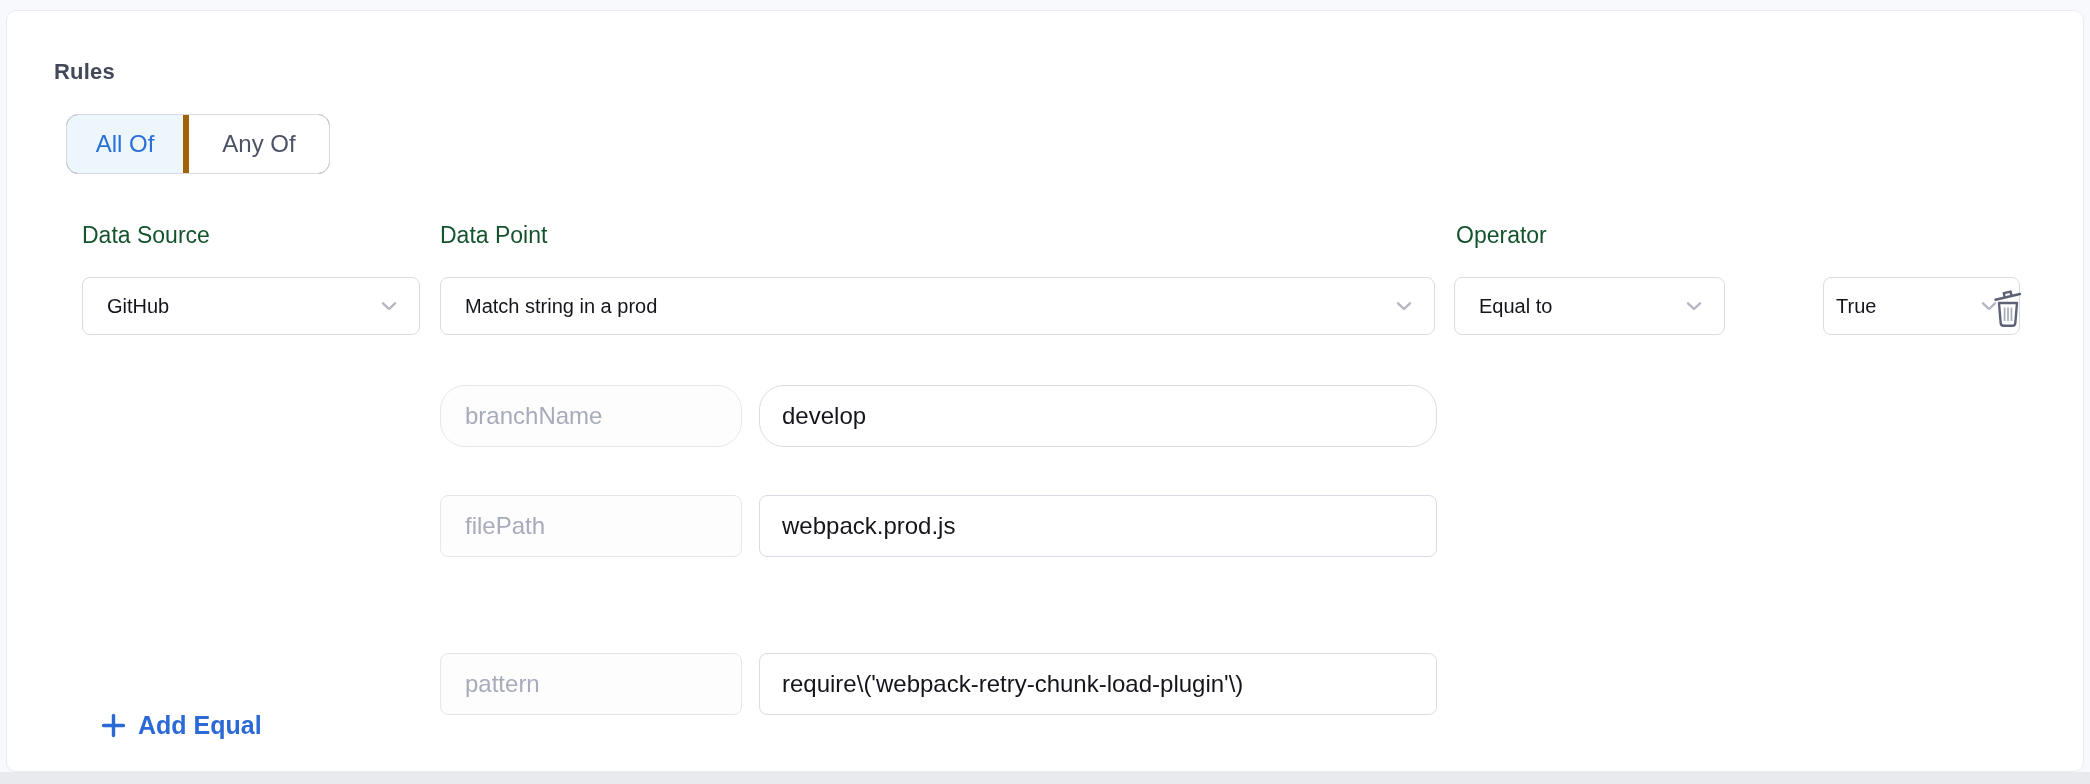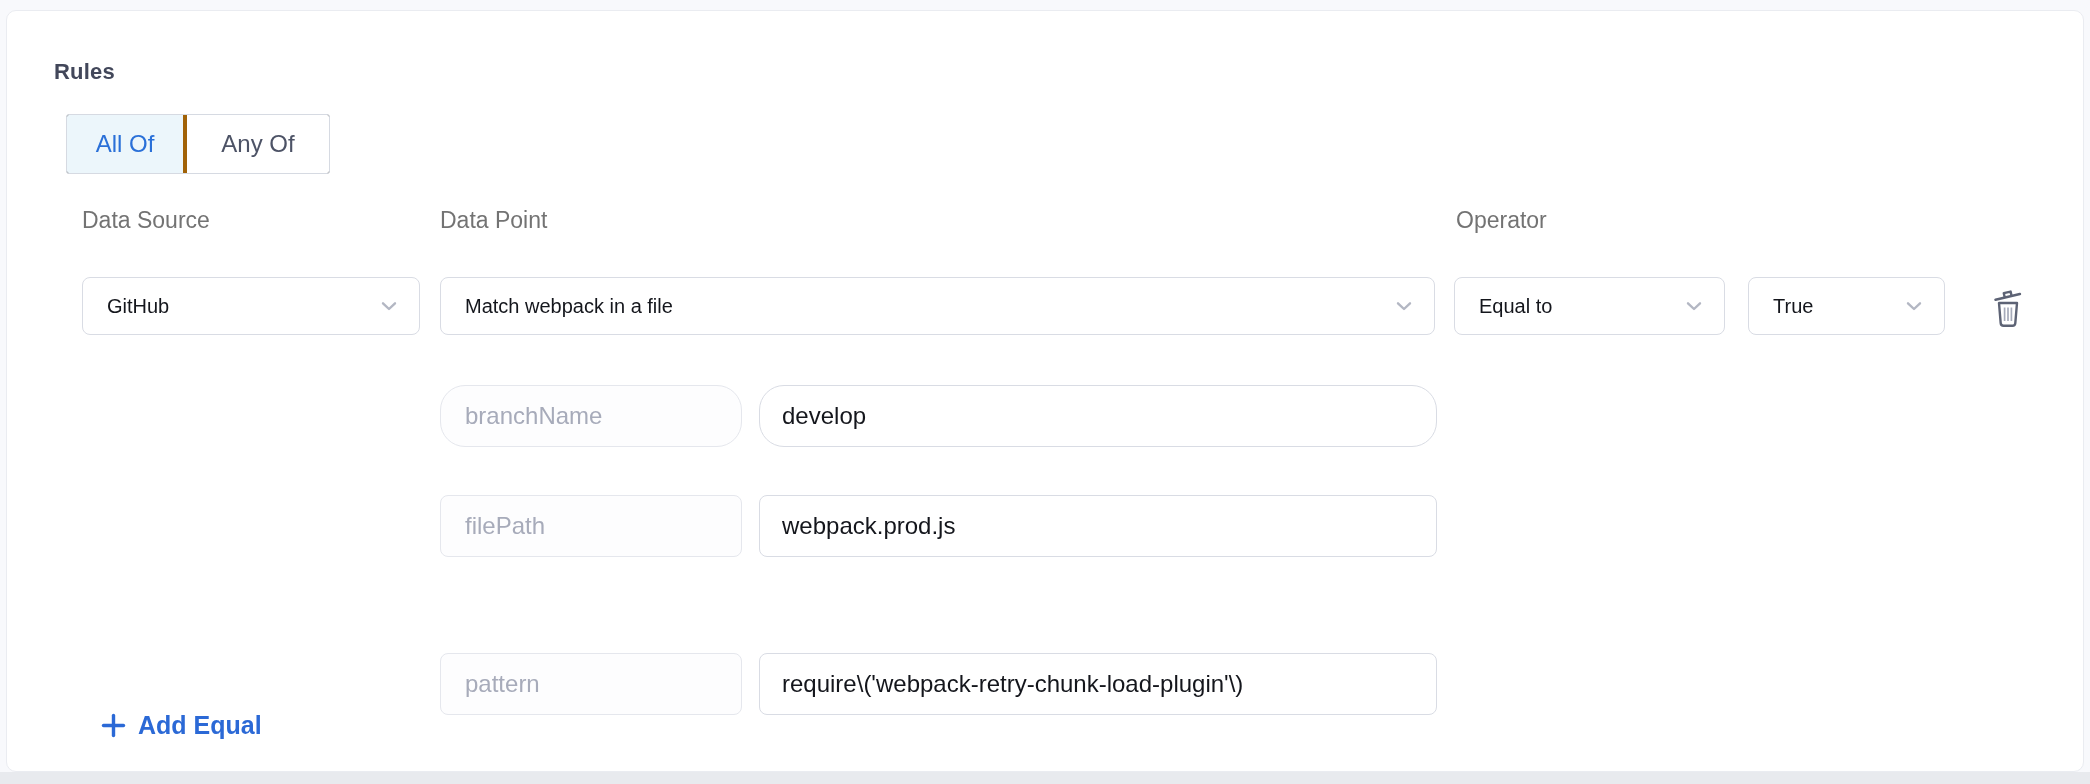--- a/index.html
+++ b/index.html
@@ -23,51 +23,51 @@
     background:#e8eaee;
   }
 
   .heading {
     position:absolute; left:47px; top:48px;
     font-size:22px; font-weight:600; color:#42475a; letter-spacing:.2px;
   }
 
   .segmented {
     position:absolute; left:59px; top:103px; height:60px;
-    display:flex; border:1px solid #d6dae2; border-radius:3px; overflow:hidden;
+    display:flex; border:1px solid #d6dae2; border-radius:12px; overflow:hidden;
     background:#404040;
   }
   .seg {
     height:100%; display:flex; align-items:center; justify-content:center;
     font-family:"Liberation Sans", sans-serif;
     font-size:24px; border:none; background:#fff; color:#4d5366; cursor:pointer;
   }
   .seg-all { width:116px; }
-  .seg-any { width:146px; border-left:4px solid #a16207; }
+  .seg-any { width:146px; border-left:6px solid #a16207; }
   .seg.selected { background:#ecf6fb; color:#2a70d8; }
 
   .field-label {
-    position:absolute; top:196px;
-    font-size:23px; color:#737373;
+    position:absolute; top:211px;
+    font-size:23px; color:#14532d;
   }
   .lbl-source { left:75px; }
   .lbl-point { left:433px; }
   .lbl-operator { left:1449px; }
 
   .select {
     position:absolute; top:266px; height:58px;
     border:1px solid #d9dce4; border-radius:8px; background:#fff;
     display:flex; align-items:center; justify-content:space-between;
     padding:0 18px 0 24px; cursor:pointer;
   }
   .sel-text { font-size:20px; color:#14161c; white-space:nowrap; }
   .sel-source { left:75px; width:338px; }
   .sel-point { left:433px; width:995px; }
   .sel-operator { left:1447px; width:271px; }
-  .sel-value { left:1741px; width:197px; }
+  .sel-value { left:1816px; width:197px;padding-left:12px; }
   .chevron { display:flex; align-items:center; margin-left:12px; }
 
   .trash-btn {
     position:absolute; left:1972px; top:266px; width:58px; height:58px;
     display:flex; align-items:center; justify-content:center;
     background:transparent; border:none; cursor:pointer;
   }
 
   .param-key {
     position:absolute; left:433px; width:302px; height:62px;
@@ -115,21 +115,21 @@
     <div class="select sel-source">
       <span class="sel-text">GitHub</span>
       <span class="chevron icon-wrap">
         <svg width="24" height="24" viewBox="0 0 24 24" fill="none">
             <path d="M6 9.3 L12 15 L18 9.3" stroke="#b3b7c3" stroke-width="2.4" stroke-linecap="round" stroke-linejoin="round"></path>
           </svg>
       </span>
     </div>
 
     <div class="select sel-point">
-      <span class="sel-text">Match webpack in a file</span>
+      <span class="sel-text">Match string in a prod</span>
       <span class="chevron icon-wrap">
         <svg width="24" height="24" viewBox="0 0 24 24" fill="none">
             <path d="M6 9.3 L12 15 L18 9.3" stroke="#b3b7c3" stroke-width="2.4" stroke-linecap="round" stroke-linejoin="round"></path>
           </svg>
       </span>
     </div>
 
     <div class="select sel-operator">
       <span class="sel-text">Equal to</span>
       <span class="chevron icon-wrap">

